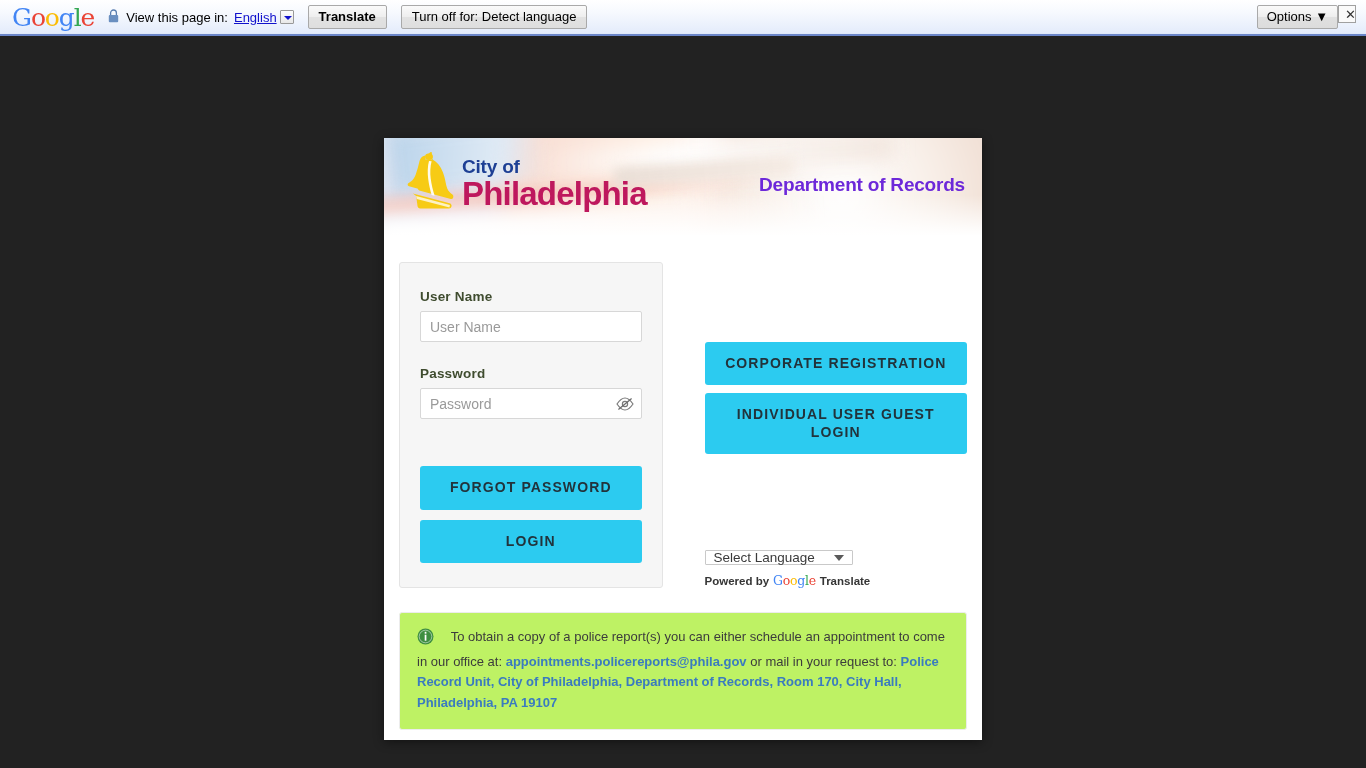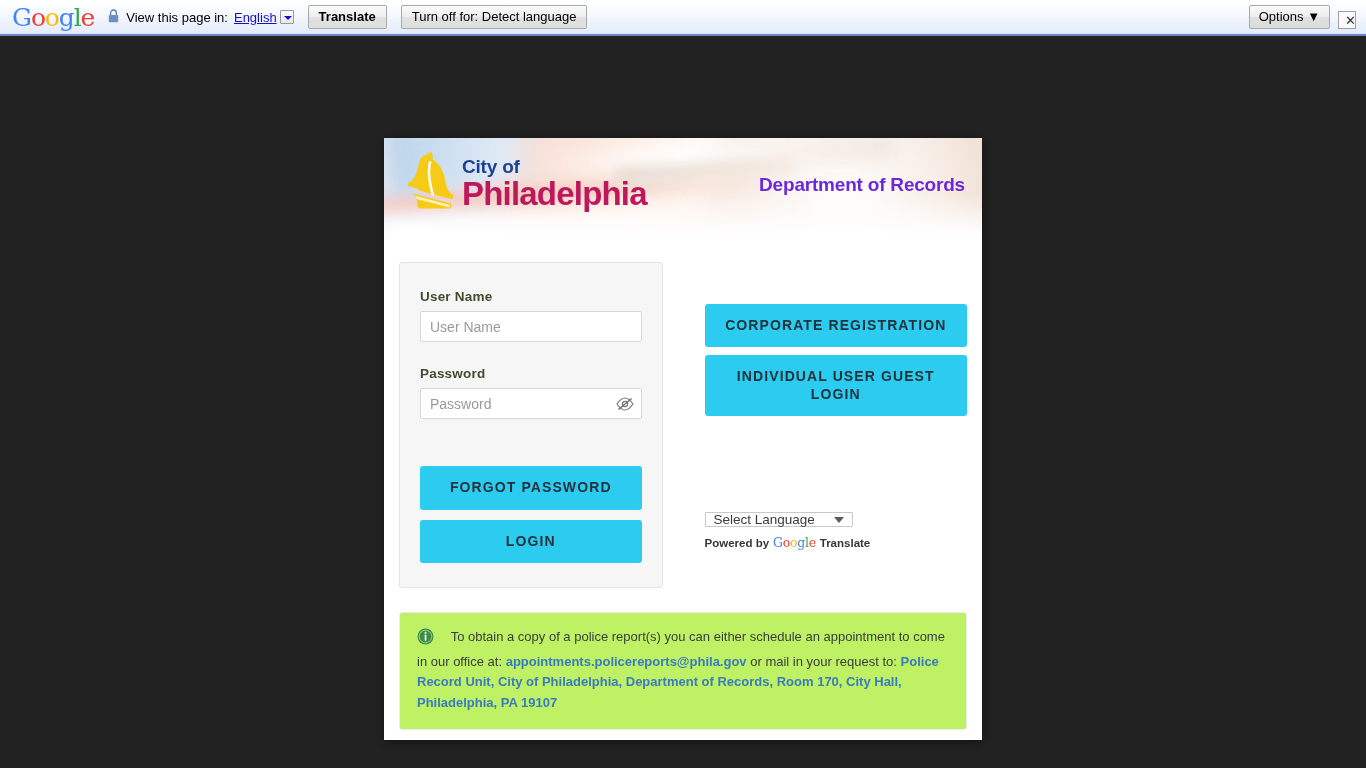--- a/index.html
+++ b/index.html
@@ -57,21 +57,21 @@
     margin-left: 14px;
     background: linear-gradient(to bottom, #fafafa 0%, #eeeeee 50%, #e2e2e2 51%, #dedede 100%);
     border: 1px solid #a9a9a9;
     border-radius: 2px;
     padding: 3px 10px 4px 10px;
     font-size: 13px; color: #000;
     white-space: nowrap; cursor: pointer;
     font-family: "Liberation Sans", sans-serif;
   }
   .gt-btn.strong { font-weight: bold; }
-  .gt-right { display: flex; align-items: flex-end; padding-right: 10px; gap: 8px; }
+  .gt-right { display: flex; align-items: flex-start; padding-right: 10px; gap: 0; }
   .gt-options {
     background: linear-gradient(to bottom, #fafafa 0%, #ededed 50%, #e0e0e0 51%, #dcdcdc 100%);
     border: 1px solid #a9a9a9; border-radius: 2px;
     padding: 3px 9px 4px 9px; font-size: 13px;
     white-space: nowrap; cursor: pointer;
   }
   .gt-close {
     width: 18px; height: 18px; border: 1px solid #a0a0a0;
     background: #fafafa; font-size: 13px; line-height: 16px;
     text-align: center; color: #333; cursor: pointer;
@@ -141,21 +141,21 @@
     letter-spacing: -0.8px; display: block;
   }
   .dept-title {
     position: absolute; right: 17px; top: 36px;
     font-size: 19px; font-weight: bold; color: #6d28d9;
     letter-spacing: -0.2px;
   }
 
   
   .card-body { padding: 26px 15px 0 15px; }
-  .cols { display: flex; gap: 42px; align-items: center; }
+  .cols { display: flex; gap: 42px; align-items: flex-end; }
 
   .login-panel {
     width: 269px;
     background: #f6f6f6;
     border: 1px solid #e4e4e4;
     border-radius: 3px;
     padding: 26px 20px 24px 20px;
   }
   .fld-label {
     font-size: 13.5px; font-weight: bold; color: #3f4c2f;

